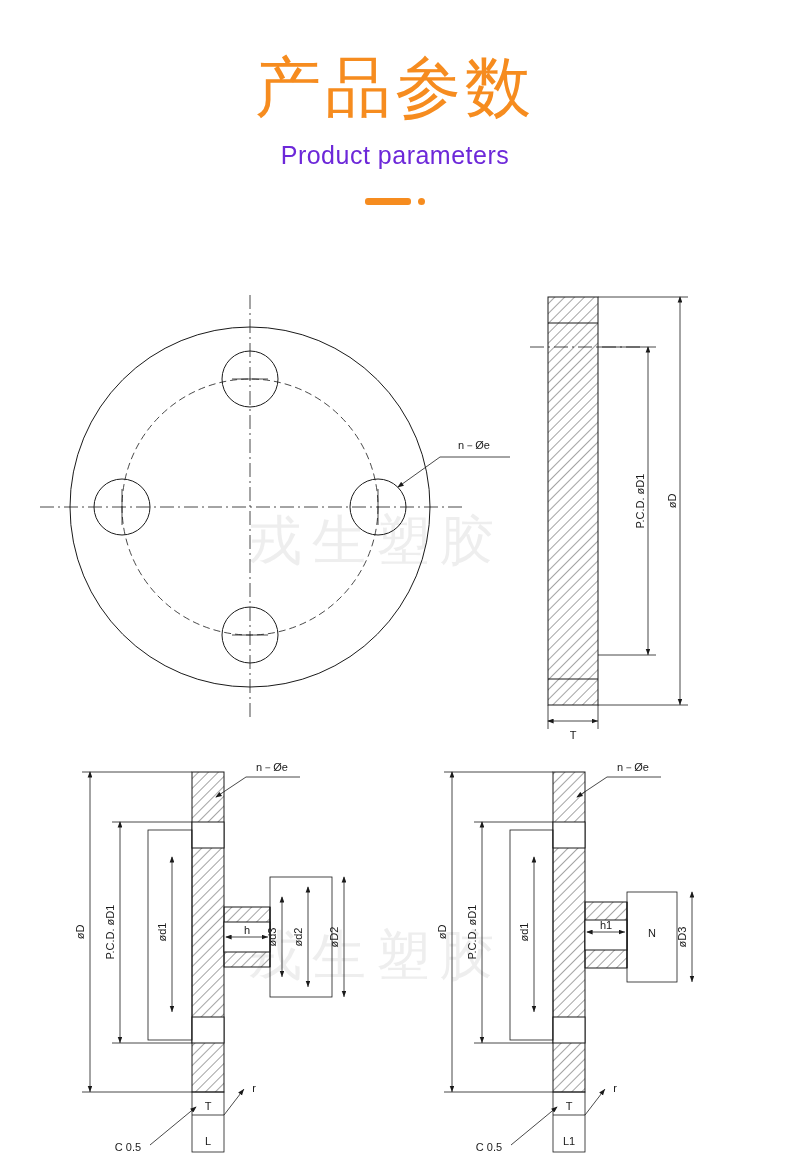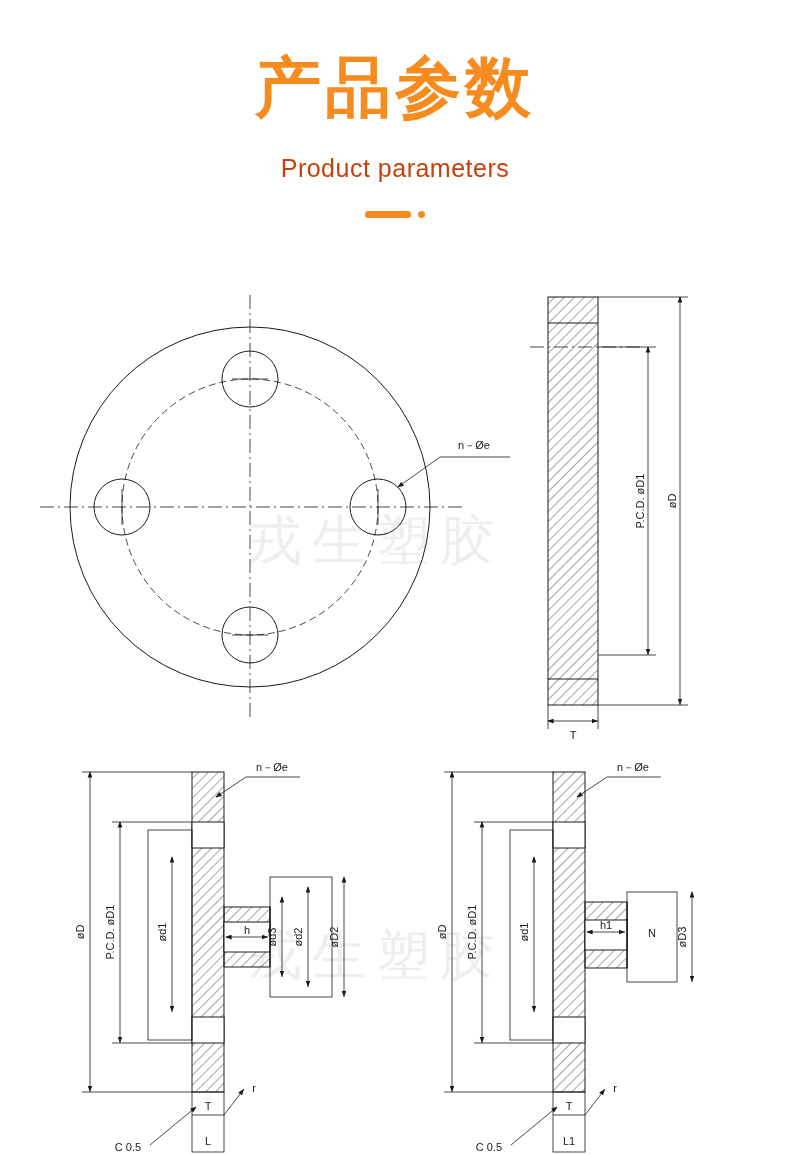--- a/index.html
+++ b/index.html
@@ -25,30 +25,30 @@
     position: absolute;
     top: 0;
     left: 0;
     width: 790px;
     text-align: center;
   }
   .title-cn {
     margin-top: 52px;
     font-family: "DejaVu Sans", sans-serif;
     font-size: 66px;
-    font-weight: bold;
+    font-weight: normal;
     color: #F68C1F;
     letter-spacing: 4px;
     line-height: 1.1;
   }
   .title-en {
-    margin-top: 29px;
+    margin-top: 16px;
     font-family: "Liberation Sans", sans-serif;
     font-size: 25px;
-    color: #c2410c;
+    color: #6d28d9;
     letter-spacing: 0.5px;
   }
   .divider {
     margin-top: 22px;
     height: 12px;
     position: relative;
   }
   .divider .bar {
     display: inline-block;
     width: 46px;

